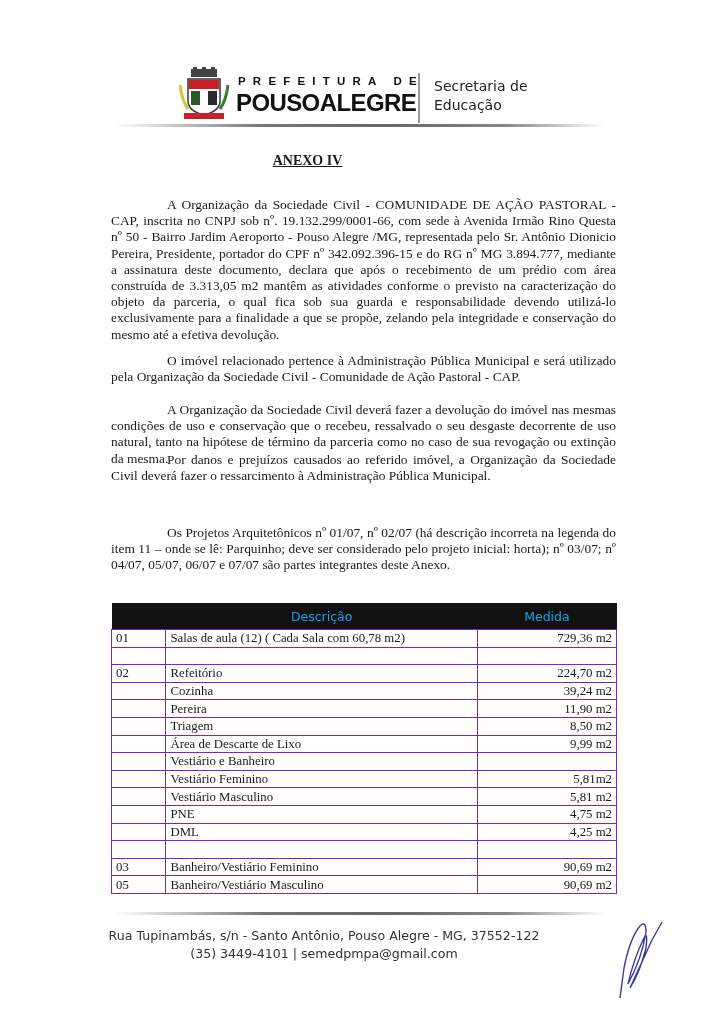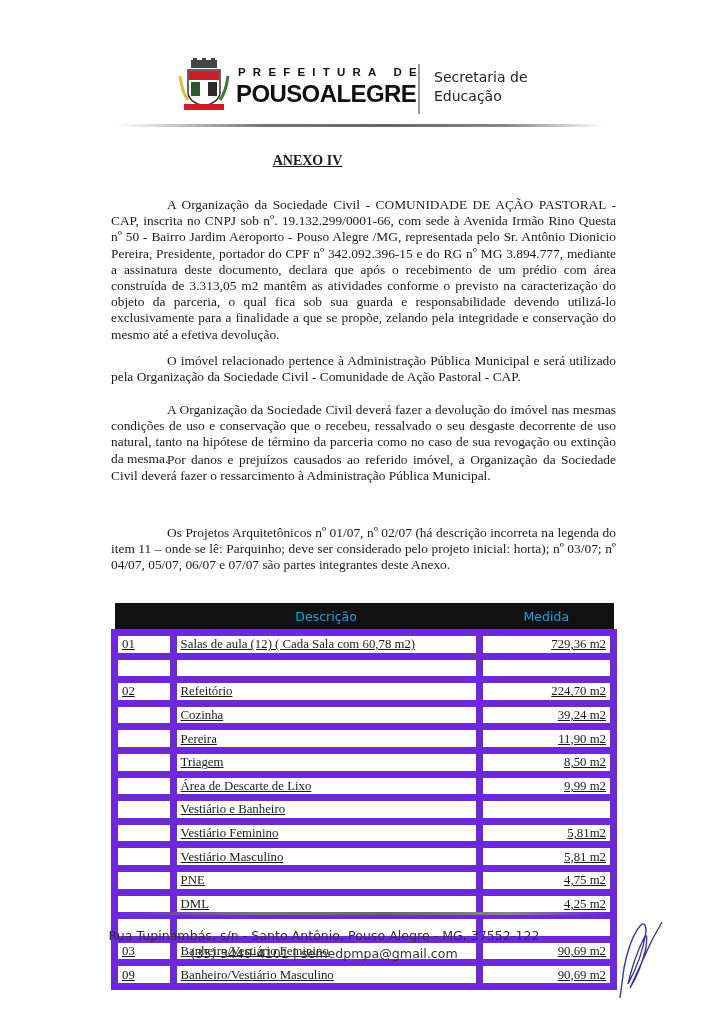--- a/index.html
+++ b/index.html
@@ -1,20 +1,20 @@
 <!DOCTYPE html>
 <html><head>
 <meta charset="utf-8">
 <style>
   html, body { margin: 0; padding: 0; }
   body {
     width: 724px; height: 1024px; background: #ffffff; position: relative; overflow: hidden;
     font-family: "Liberation Serif", serif; color: #1a1a1a;
   }
-  .header { position: absolute; left: 0; top: 2px; width: 592px; height: 130px; }
+  .header { position: absolute; left: 0; top: 11px; width: 592px; height: 130px; }
   .crest { position: absolute; left: 178px; top: 56px; width: 52px; height: 54px; }
   .brand-top {
     position: absolute; left: 238px; top: 64px; font-family: "Liberation Sans", sans-serif;
     font-weight: bold; font-size: 11.5px; letter-spacing: 7.2px; color: #111;
   }
   .brand-main {
     position: absolute; left: 236px; top: 78px; font-family: "Liberation Sans", sans-serif;
     font-weight: bold; font-size: 24px; letter-spacing: -0.6px; color: #111;
   }
   .vsep { position: absolute; left: 418px; top: 62px; width: 2px; height: 50px; background: #9a9a9a; }
@@ -34,21 +34,21 @@
   .p1 { top: 197px; }
   .p2 { top: 353px; }
   .p3 { top: 402px; }
   .p4 { top: 452px; }
   .p5 { top: 525px; }
 
   table.items { position: absolute; left: 111px; top: 603px; width: 506px; border-collapse: collapse;
     font-size: 12.8px; }
   table.items th { background: #111; color: #0ea5e9; font-family: "DejaVu Sans", sans-serif; font-weight: normal;
     font-size: 12.5px; height: 26px; padding: 0 4px; }
-  table.items td { border: 7px solid #6d28d9; height: 16.6px; padding: 0 4px; line-height: 16px; text-decoration: underline; }
+  table.items td { border: 1px solid #6d28d9; height: 16.6px; padding: 0 4px; line-height: 16px; }
   table.items td.num { width: 45px; }
   table.items td.desc { width: 300px; }
   table.items td.val { text-align: right; }
   table.items th.h-num { width: 45px; }
   table.items th.h-desc { text-align: center; }
   table.items th.h-val { text-align: center; width: 130px; }
 
   .rule-bot { position: absolute; left: 115px; top: 912px; width: 490px; height: 3px;
     background: linear-gradient(90deg, rgba(120,120,120,0) 0%, #777 30%, #666 55%, #888 80%, rgba(120,120,120,0) 100%); }
   .footer { position: absolute; left: 0; top: 927px; width: 648px; text-align: center;
@@ -163,21 +163,21 @@
         <td class="num"></td>
         <td class="desc"></td>
         <td class="val"></td>
       </tr>
       <tr>
         <td class="num">03</td>
         <td class="desc">Banheiro/Vestiário Feminino</td>
         <td class="val">90,69 m2</td>
       </tr>
       <tr>
-        <td class="num">09</td>
+        <td class="num">05</td>
         <td class="desc">Banheiro/Vestiário Masculino</td>
         <td class="val">90,69 m2</td>
       </tr>
     </tbody>
 </table>
 
 <div class="rule-bot"></div>
 <div class="footer">
   <div>Rua Tupinambás, s/n - Santo Antônio, Pouso Alegre - MG, 37552-122</div>
   <div>(35) 3449-4101 | semedpmpa@gmail.com</div>

